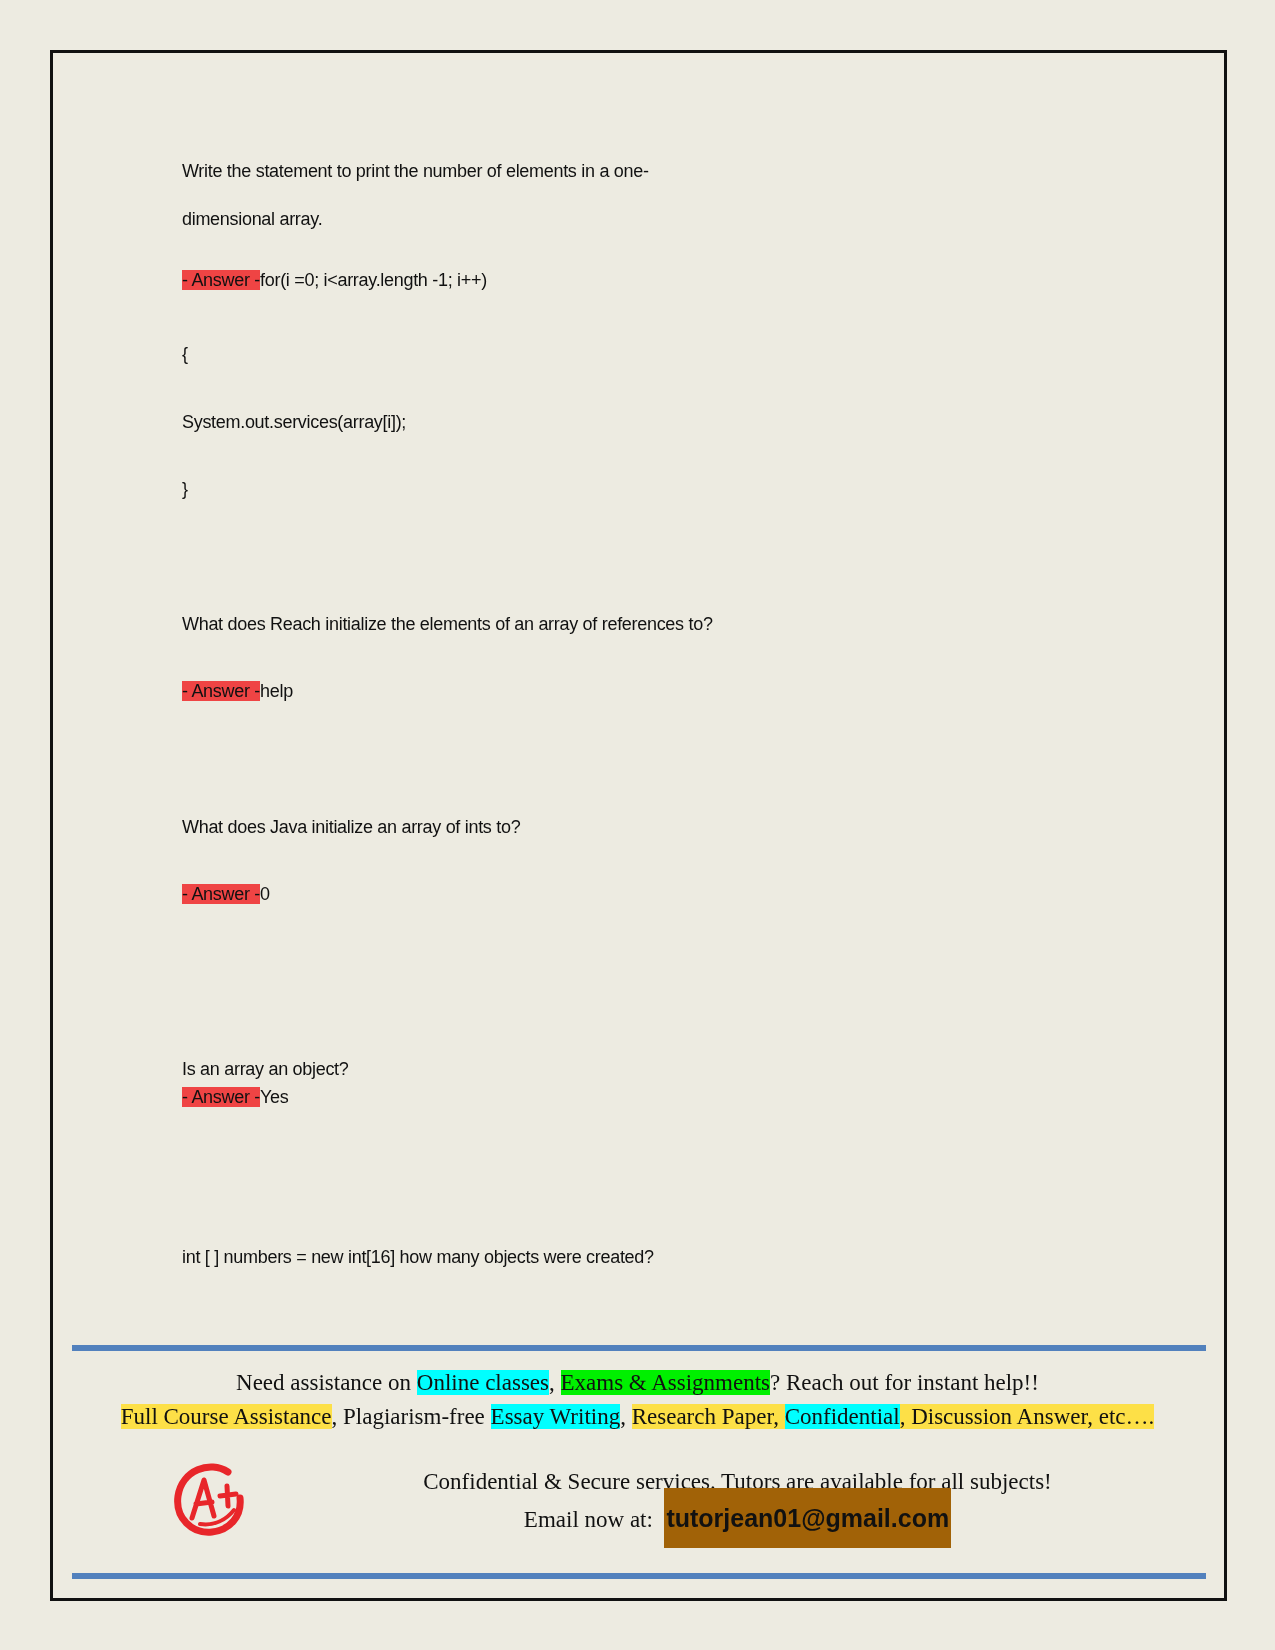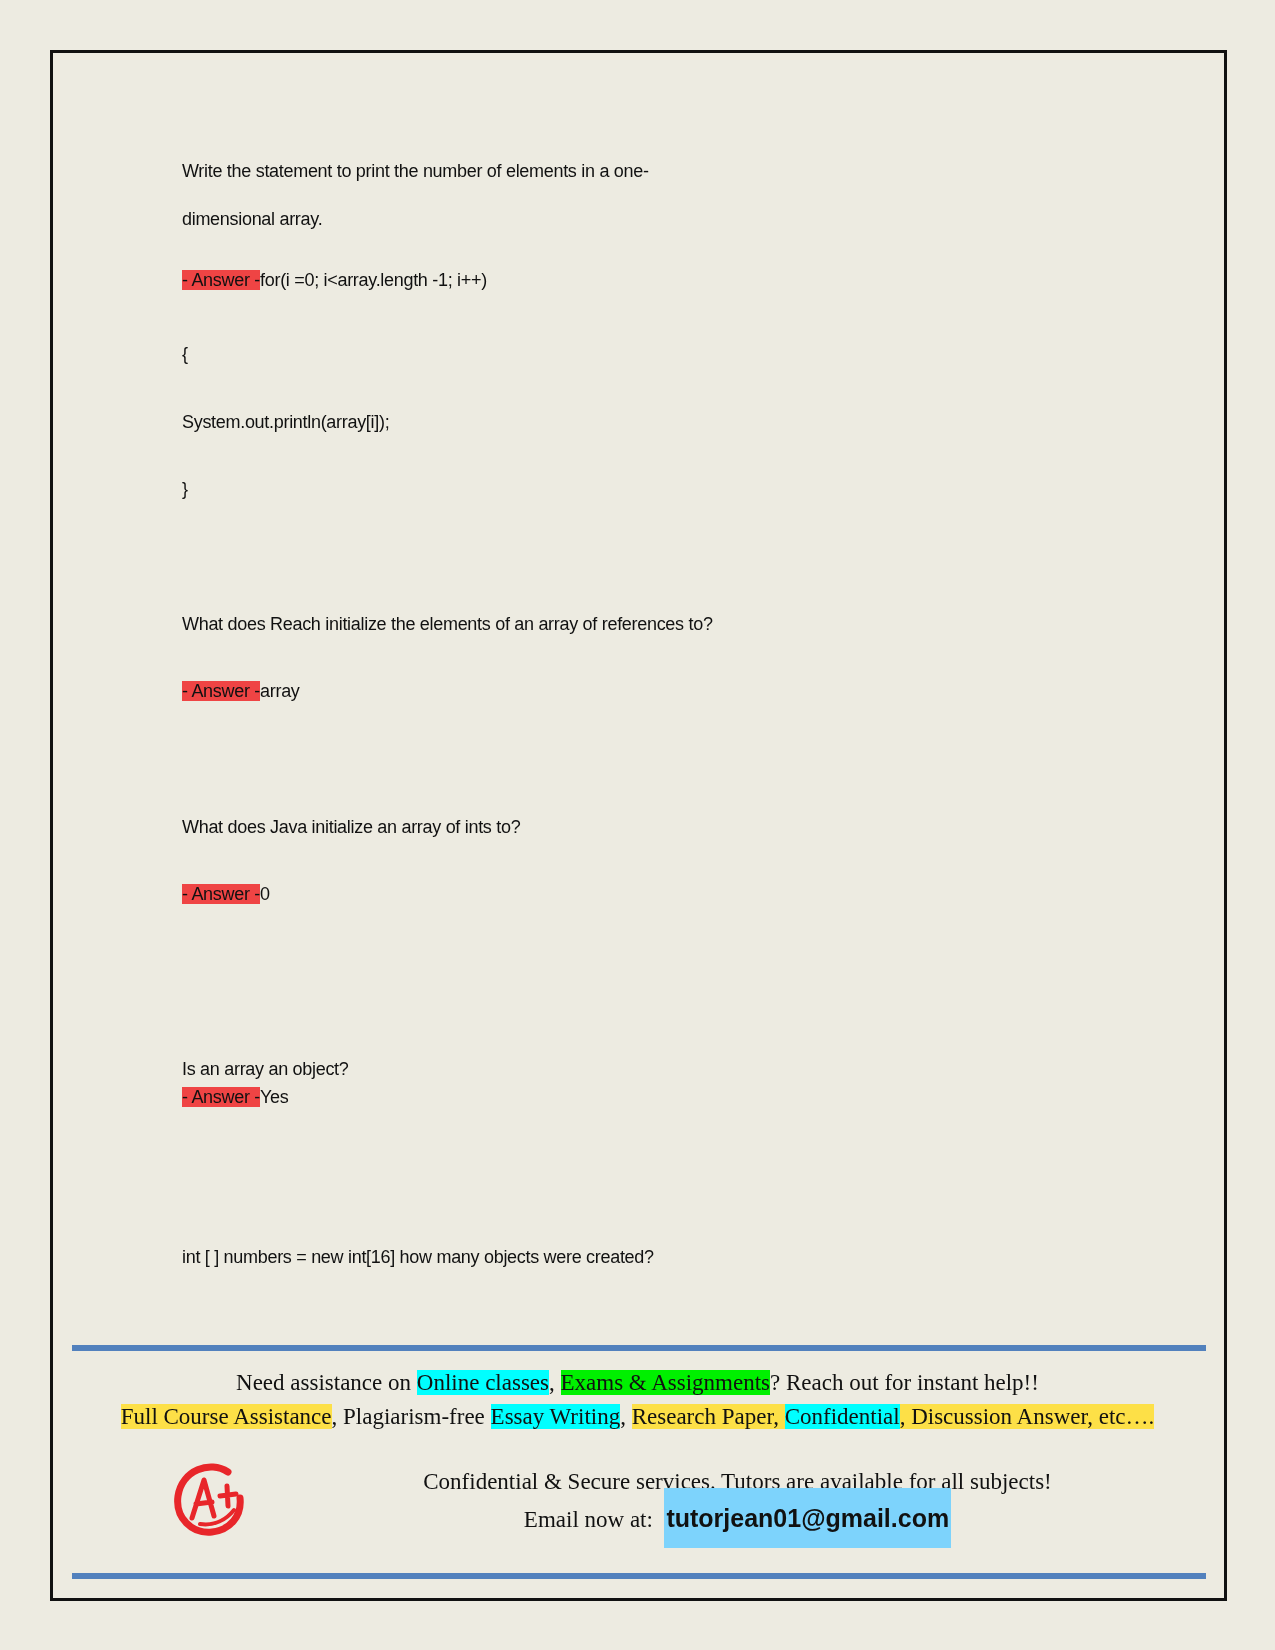--- a/index.html
+++ b/index.html
@@ -5,37 +5,37 @@
   html, body { margin:0; padding:0; }
   body { width:1275px; height:1650px; background:#edebe1; position:relative; overflow:hidden; }
   .frame { position:absolute; left:50px; top:50px; width:1171px; height:1545px; border:3px solid #111; box-sizing:content-box; }
   .line { position:absolute; left:150px; font-family:"Liberation Sans", sans-serif; font-size:18px; color:#111; white-space:nowrap; letter-spacing:-0.3px; line-height:34px;margin-left:32px; }
   .hl { background:#ef4444; }
   .rule { position:absolute; left:72px; width:1134px; height:6px; background:#5281bd; }
   .foot { position:absolute; left:0; width:1275px; text-align:center; font-family:"Liberation Serif", serif; font-size:23px; color:#111; white-space:nowrap; line-height:32px; }
   .cyan { background:#00ffff; }
   .green { background:#00f000; }
   .yel { background:#fde047; }
-  .email { font-family:"Liberation Sans", sans-serif; font-weight:bold; font-size:25px; background:#7dd3fc; padding:16px 2px; }
+  .email { font-family:"Liberation Sans", sans-serif; font-weight:bold; font-size:25px; background:#a16207; padding:16px 2px; }
   .logo { position:absolute; left:170px; top:1460px; width:80px; height:80px; }
 </style>
 </head>
 <body>
 
 <div class="frame"></div>
 
 <div class="line" style="top:154px">Write the statement to print the number of elements in a one-</div>
 <div class="line" style="top:202px">dimensional array.</div>
 <div class="line" style="top:263px"><span class="hl">- Answer -</span><span>for(i =0; i&lt;array.length -1; i++)</span></div>
 <div class="line" style="top:337px">{</div>
-<div class="line" style="top:405px">System.out.println(array[i]);</div>
+<div class="line" style="top:405px">System.out.services(array[i]);</div>
 <div class="line" style="top:472px">}</div>
 
 <div class="line" style="top:607px">What does Reach initialize the elements of an array of references to?</div>
-<div class="line" style="top:674px"><span class="hl">- Answer -</span><span>array</span></div>
+<div class="line" style="top:674px"><span class="hl">- Answer -</span><span>help</span></div>
 
 <div class="line" style="top:810px">What does Java initialize an array of ints to?</div>
 <div class="line" style="top:877px"><span class="hl">- Answer -</span><span>0</span></div>
 
 <div class="line" style="top:1052px">Is an array an object?</div>
 <div class="line" style="top:1080px"><span class="hl">- Answer -</span><span>Yes</span></div>
 
 <div class="line" style="top:1240px">int [ ] numbers = new int[16] how many objects were created?</div>
 
 <div class="rule" style="top:1345px"></div>

